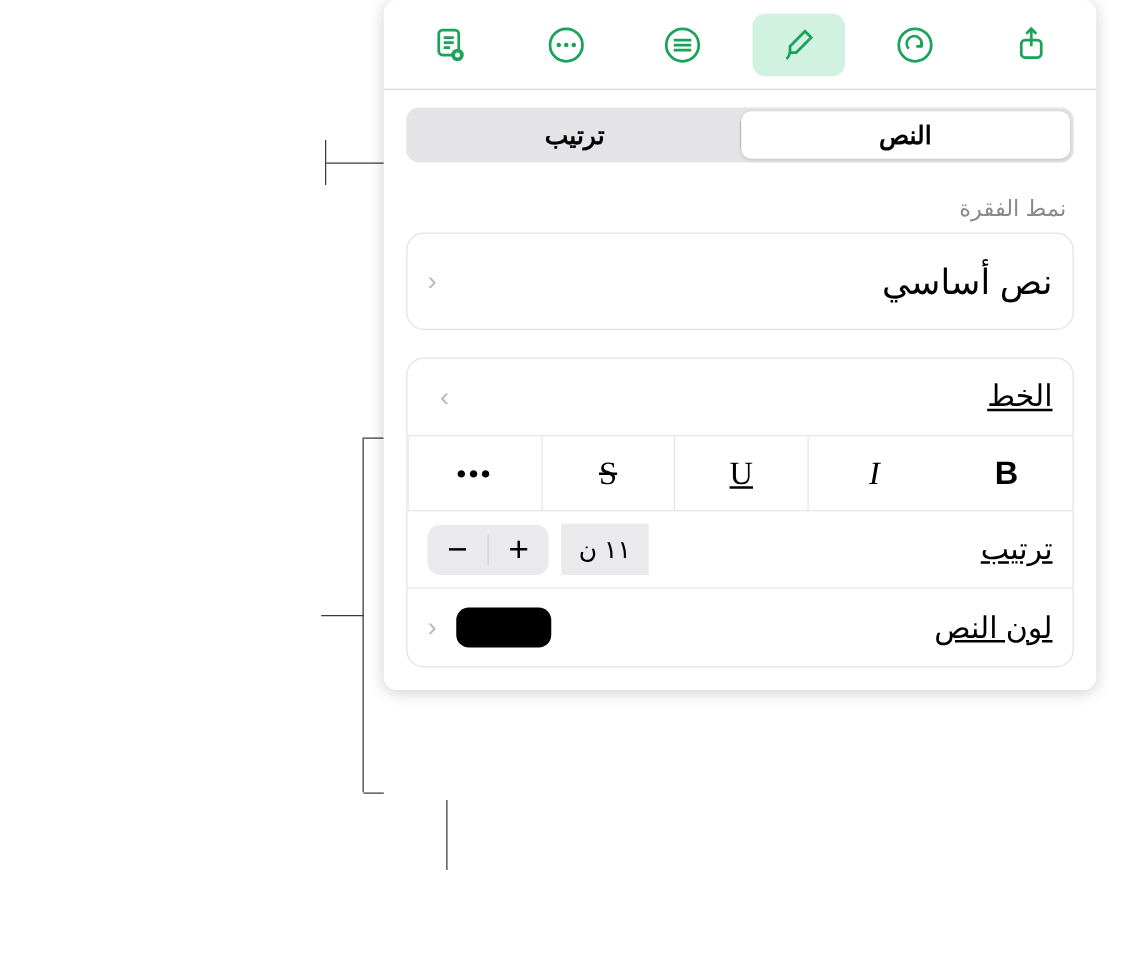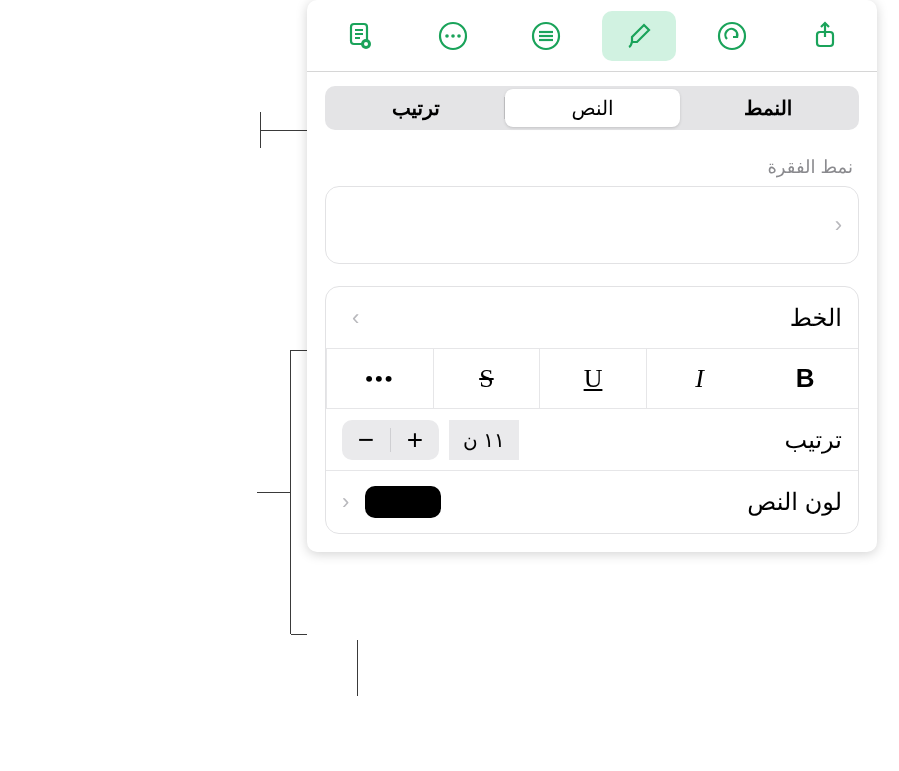--- a/index.html
+++ b/index.html
@@ -61,21 +61,21 @@
     justify-content: center;
     font-size: 20px;
     color: #000;
     border-radius: 8px;
     cursor: pointer;
     position: relative;
     font-weight: bold;
   }
   .tab.active {
     background: #fff;
-    font-weight: 400;
+    font-weight: 700;
     box-shadow: 0 1px 3px rgba(0,0,0,0.15);
   }
   .tab-sep {
     width: 1px;
     background: #c6c6c8;
     margin: 8px 0;
   }
   
   .section-header {
     padding: 26px 24px 8px 11px;
@@ -118,20 +118,21 @@
     padding: 0 16px;
     direction: rtl;
     border-bottom: 1px solid #e6e6e8;
   }
   .row:last-child { border-bottom: none; }
   .row-label {
     flex: 0 0 auto;
     font-size: 24px;
     color: #000;
     text-align: center;
+    text-decoration: underline;
   }
   .row-value {
     flex: 1;
     text-align: left;
     color: #8a8a8e;
     font-size: 22px;
     direction: ltr;
     padding-left: 10px;
   }
   
@@ -276,31 +277,31 @@
       <svg viewBox="0 0 34 34">
         <rect x="9" y="13" width="16" height="14" rx="3"></rect>
         <line x1="17" y1="4" x2="17" y2="18"></line>
         <path d="M13 8 L17 4 L21 8"></path>
       </svg>
     </div>
   </div>
 
   <div class="tabs-wrap">
     <div class="tabs">
-      <div class="tab">النمط</div>
       <div class="tab active">النص</div>
       <div class="tab-sep"></div>
       <div class="tab">ترتيب</div>
     </div>
   </div>
 
   <div class="section-header">نمط الفقرة</div>
 
   <div class="card">
     <div class="para-row">
+      <div class="label">نص أساسي</div>
       <div class="chev-left">‹</div>
     </div>
   </div>
 
   <div class="card card2">
 
     <div class="row">
       <div class="row-label">الخط</div>
       <div class="row-value" style="display:flex;align-items:center;justify-content:flex-start;">
         <span class="chev-left" style="margin-right:8px;">‹</span>

